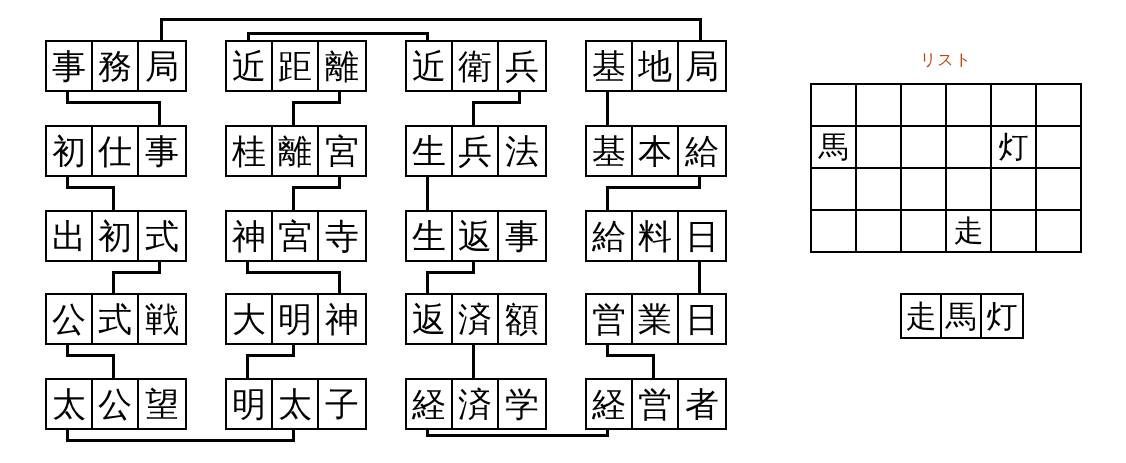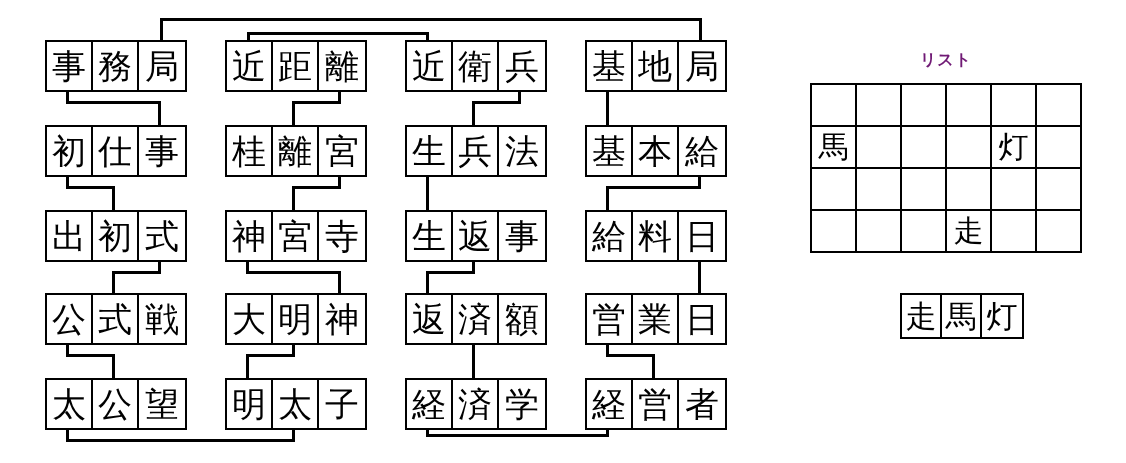--- a/index.html
+++ b/index.html
@@ -34,21 +34,21 @@
   .cell:last-child{border-right:none;}
 
   
   .ln{position:absolute;background:#000;z-index:1;}
   .ln.h{height:3px;}
   .ln.v{width:3px;}
 
   
   .list-title{
     position:absolute;
-    font-size:16px;font-weight:bold;color:#701a75;
+    font-size:16px;font-weight:normal;color:#c2410c;
     letter-spacing:1px;
     white-space:nowrap;
   }
   .grid{
     position:absolute;
     border-left:2px solid #000;
     border-top:2px solid #000;
     box-sizing:border-box;
     background:#fff;
   }

